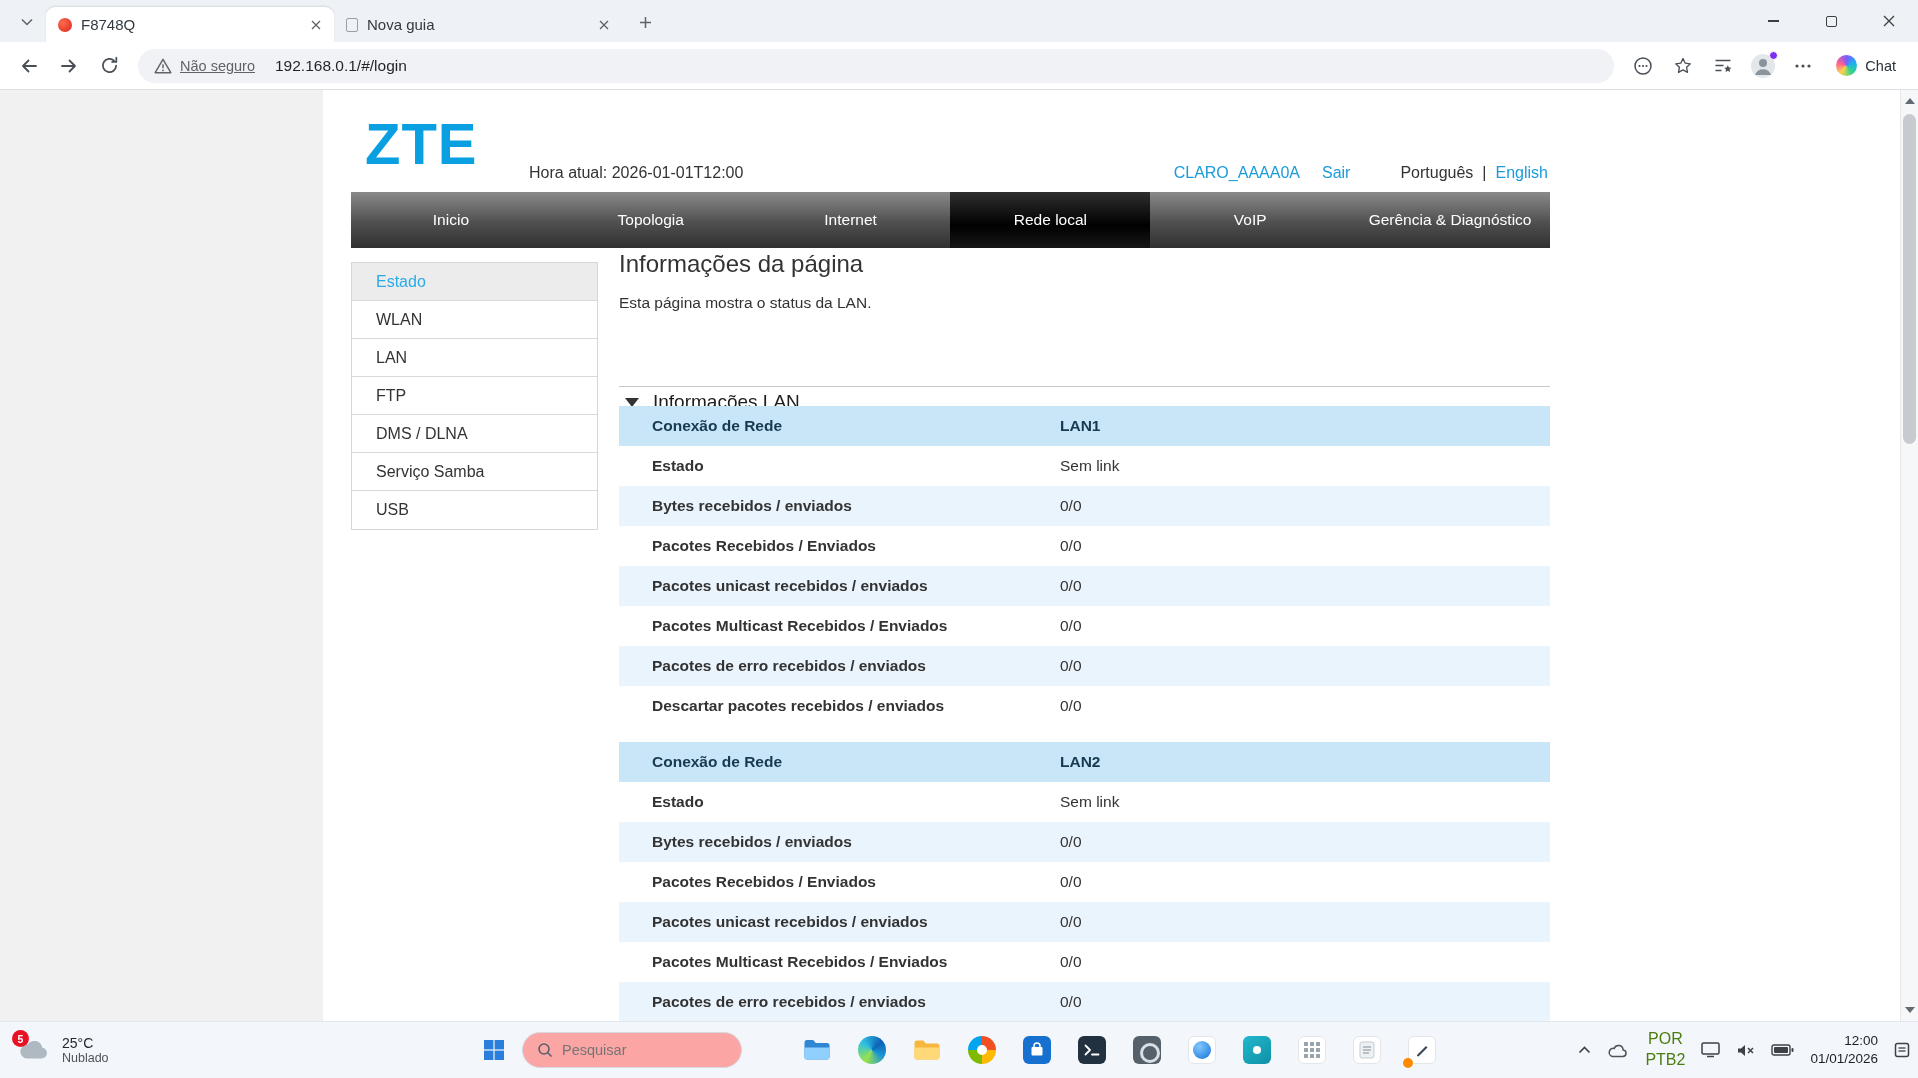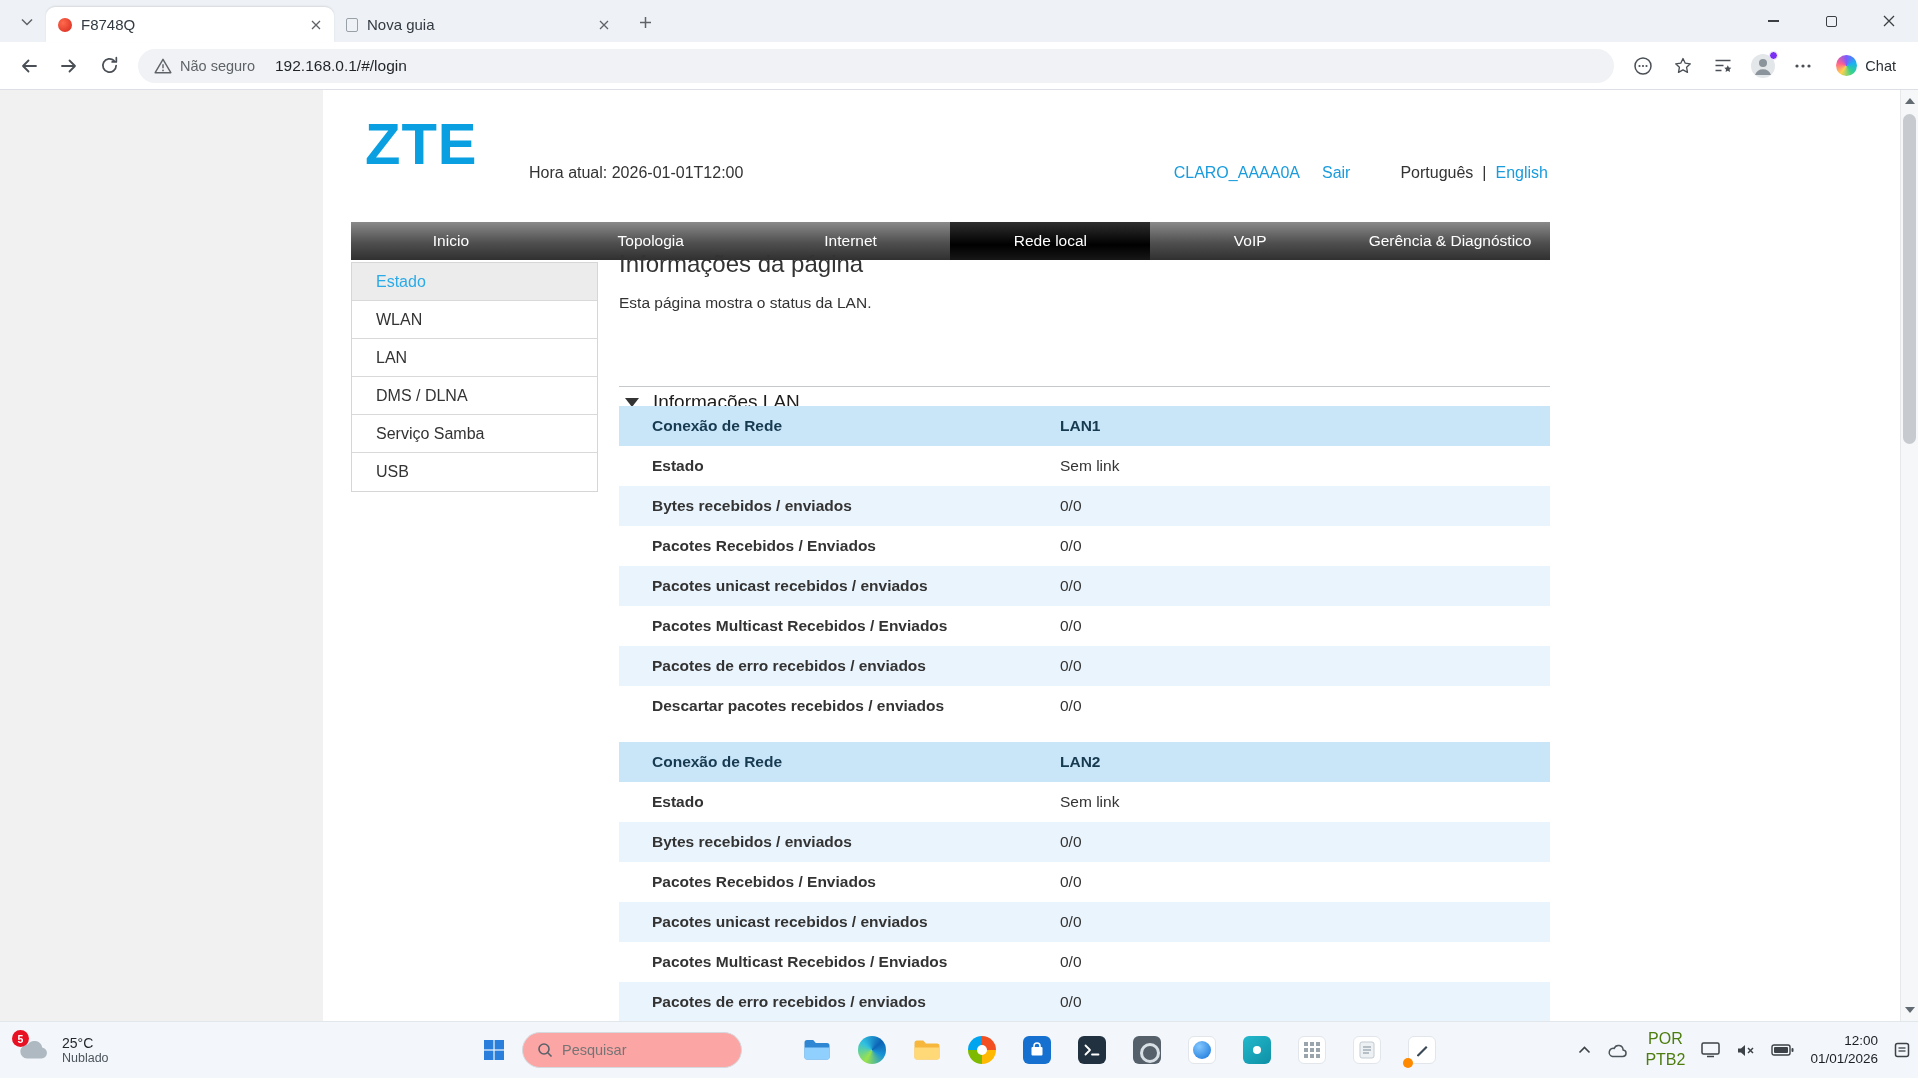--- a/index.html
+++ b/index.html
@@ -20,38 +20,38 @@
   .ts-spacer{flex:1;}
   .win-controls{position:absolute;right:0;top:0;height:42px;display:flex;}
   .wc{width:58px;height:42px;display:flex;align-items:center;justify-content:center;}
   .min-glyph{width:11px;height:1.6px;background:#3c4043;}
   .max-glyph{width:11px;height:11px;border:1.5px solid #3c4043;border-radius:2px;}
 
   
   .toolbar{height:48px;background:#fff;display:flex;align-items:center;padding:0 10px;gap:2px;border-bottom:1px solid #dcdfe3;}
   .tool-btn{width:38px;height:38px;border-radius:8px;display:flex;align-items:center;justify-content:center;flex:0 0 auto;}
   .address-bar{flex:1;height:34px;background:#f0f2f5;border-radius:17px;display:flex;align-items:center;padding:0 16px;margin:0 8px;min-width:0;}
-  .security-label{font-size:14.5px;color:#5f6368;margin-left:8px;}
+  .security-label{font-size:14.5px;color:#5f6368;margin-left:8px;text-decoration:underline;}
   .url-text{font-size:15.5px;color:#1f2328;margin-left:20px;}
   .avatar-btn{width:38px;height:38px;border-radius:8px;display:flex;align-items:center;justify-content:center;position:relative;flex:0 0 auto;}
   .avatar-badge{position:absolute;right:4px;top:4px;width:9px;height:9px;border-radius:50%;background:#7b2ff2;border:1.5px solid #fff;}
   .chat-btn{height:32px;border-radius:16px;display:flex;align-items:center;gap:8px;padding:0 12px;font-size:14.5px;color:#2b3136;flex:0 0 auto;}
   .chat-disc{width:21px;height:21px;border-radius:50%;background:conic-gradient(#7a5cff,#19b1f2,#35d38a,#ffd24d,#ff5f8f,#7a5cff);}
 
   
   .viewport{position:absolute;top:90px;left:0;right:0;height:931px;background:#f1f1f1;}
   .router-page{position:absolute;left:323px;right:18px;top:0;bottom:0;background:#fff;overflow:hidden;}
 
   .zte-logo{position:absolute;left:42px;top:20px;font-size:58px;font-weight:700;color:#0a9fe0;letter-spacing:1px;}
   .hora{position:absolute;left:206px;top:74px;font-size:16px;color:#333;}
   .top-links{position:absolute;top:74px;right:352px;display:flex;align-items:center;font-size:16px;gap:22px;white-space:nowrap;}
   .link-blue{color:#1a9bdc;}
   .lang-group{margin-left:28px;display:flex;gap:9px;align-items:center;color:#333;}
 
-  .mainnav{position:absolute;left:28px;top:102px;width:1199px;height:38px;display:flex;background:linear-gradient(180deg,#8a8a8a 0%,#4f4f4f 55%,#303030 100%);margin-top:30px;}
+  .mainnav{position:absolute;left:28px;top:102px;width:1199px;height:56px;display:flex;background:linear-gradient(180deg,#8a8a8a 0%,#4f4f4f 55%,#303030 100%);}
   .nav-item{flex:1;display:flex;align-items:center;justify-content:center;color:#fff;font-size:15.5px;}
   .nav-item.active{background:linear-gradient(180deg,#2f2f2f,#000 60%,#171717);}
 
   .sidebar{position:absolute;left:28px;top:172px;width:247px;border:1px solid #d6d6d6;background:#fff;}
   .side-item{height:38px;line-height:38px;padding-left:24px;font-size:16px;color:#333;background:#fff;border-bottom:1px solid #d9d9d9;}
   .side-item:last-child{border-bottom:none;}
   .side-item.active{background:#ececec;color:#2aabe8;}
 
   .main{position:absolute;left:296px;top:0;width:931px;height:100%;}
   .page-title{position:absolute;top:160px;left:0;font-size:24px;font-weight:500;color:#333;}
@@ -273,20 +273,21 @@
       <div class="nav-item">Internet</div>
       <div class="nav-item active">Rede local</div>
       <div class="nav-item">VoIP</div>
       <div class="nav-item">Gerência &amp; Diagnóstico</div>
     </div>
 
     <div class="sidebar">
       <div class="side-item active">Estado</div>
       <div class="side-item">WLAN</div>
       <div class="side-item">LAN</div>
+      <div class="side-item">FTP</div>
       <div class="side-item">DMS / DLNA</div>
       <div class="side-item">Serviço Samba</div>
       <div class="side-item">USB</div>
     </div>
 
     <div class="main">
       <div class="page-title">Informações da página</div>
       <div class="page-subtitle">Esta página mostra o status da LAN.</div>
 
       <div class="section-head">

